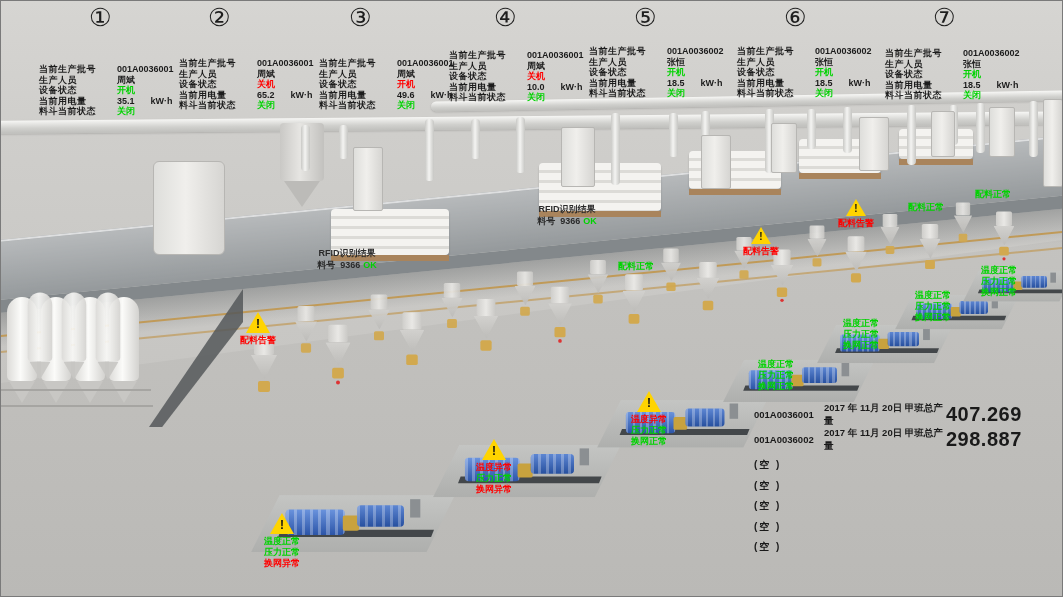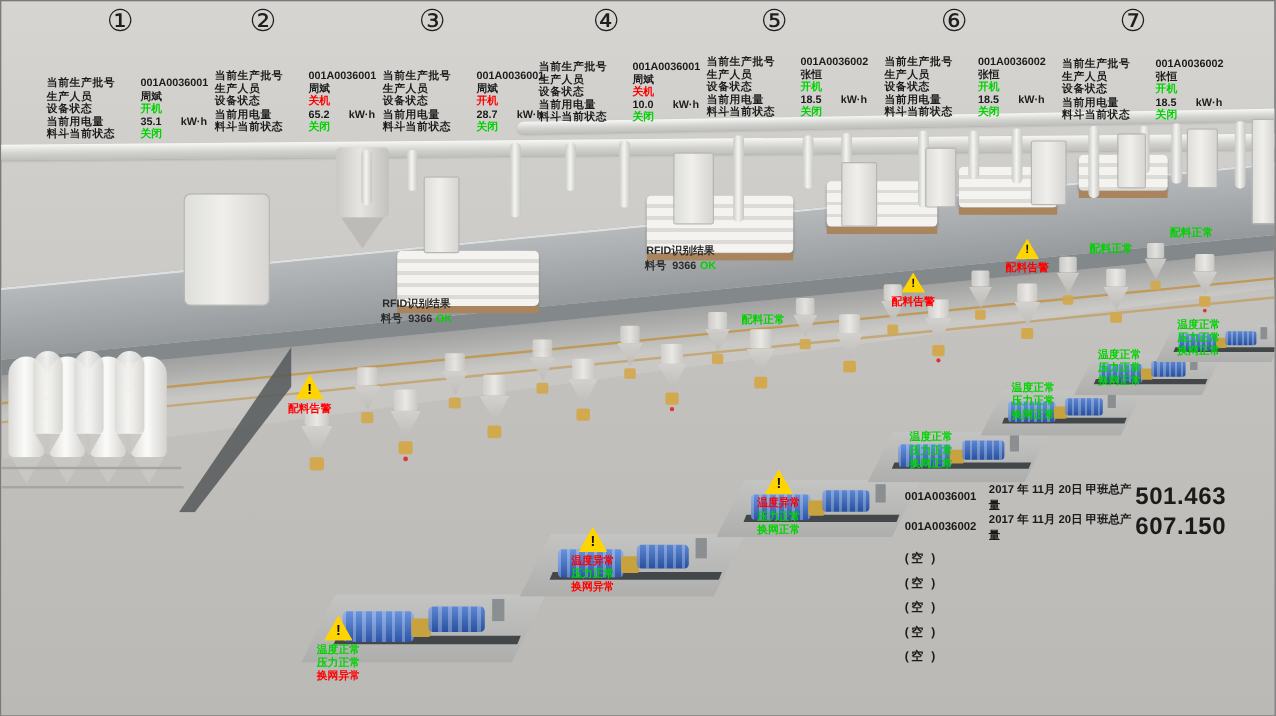--- a/index.html
+++ b/index.html
@@ -369,21 +369,21 @@
     <div class="prow">
         <span class="plabel">生产人员</span>
         <span class="pval">周斌</span>
       </div>
     <div class="prow">
         <span class="plabel">设备状态</span>
         <span class="pval" style="color: rgb(255, 0, 0);">开机</span>
       </div>
     <div class="prow">
         <span class="plabel">当前用电量</span>
-        <span class="pval">28.7</span>
+        <span class="pval">49.6</span>
         <span class="punit">kW·h</span>
       </div>
     <div class="prow">
         <span class="plabel">料斗当前状态</span>
         <span class="pval" style="color: rgb(0, 211, 0);">关闭</span>
       </div>
   </div>
   <div class="panel" style="left:448px;top:48px;">
     <div class="prow">
         <span class="plabel">当前生产批号</span>
@@ -545,27 +545,27 @@
   <div class="scene-label" style="left:963px;top:264px;">
     <div class="sline" style="color: rgb(0, 211, 0);">温度正常</div>
     <div class="sline" style="color: rgb(0, 211, 0);">压力正常</div>
     <div class="sline" style="color: rgb(0, 211, 0);">换网正常</div>
   </div>
 
   <div class="summary">
     <div class="srow">
       <span class="sbatch">001A0036001</span>
       <span class="sdate"><span>2017 年 11月 20日</span> <span>甲班总产量</span></span>
-      <span class="sval">501.463</span>
+      <span class="sval">407.269</span>
       <span class="sunit">KG</span>
     </div>
     <div class="srow">
       <span class="sbatch">001A0036002</span>
       <span class="sdate"><span>2017 年 11月 20日</span> <span>甲班总产量</span></span>
-      <span class="sval">607.150</span>
+      <span class="sval">298.887</span>
       <span class="sunit">KG</span>
     </div>
     <div style="height:6px;"></div>
     <div class="sempty">(空 )</div>
     <div class="sempty">(空 )</div>
     <div class="sempty">(空 )</div>
     <div class="sempty">(空 )</div>
     <div class="sempty">(空 )</div>
   </div>
 

